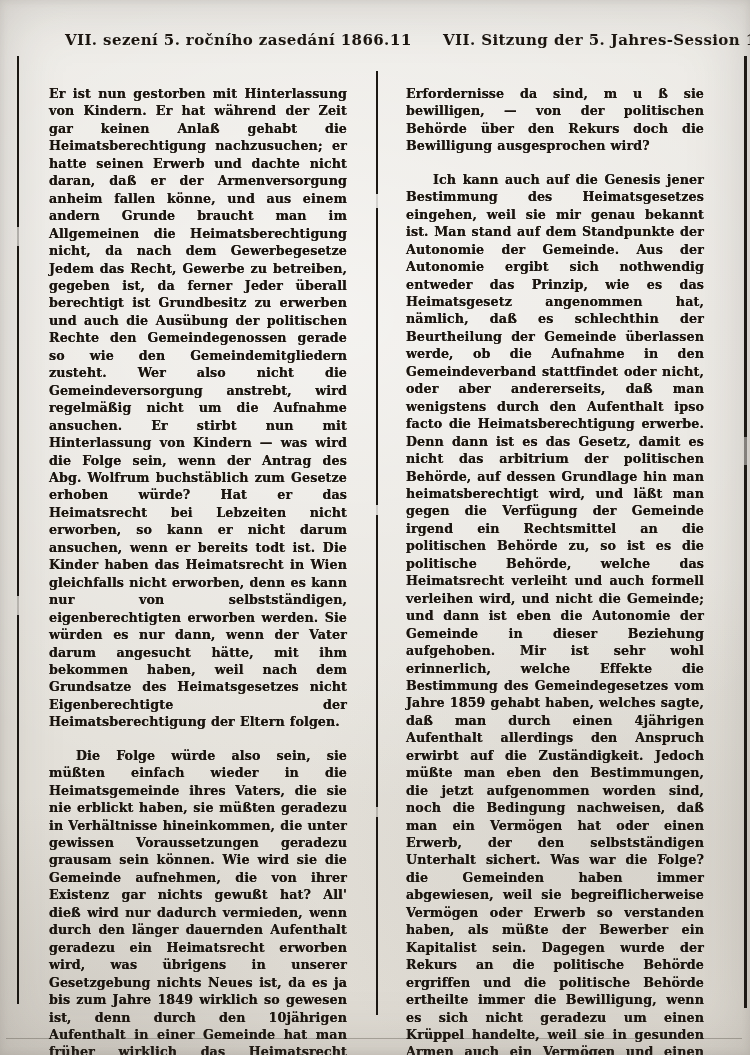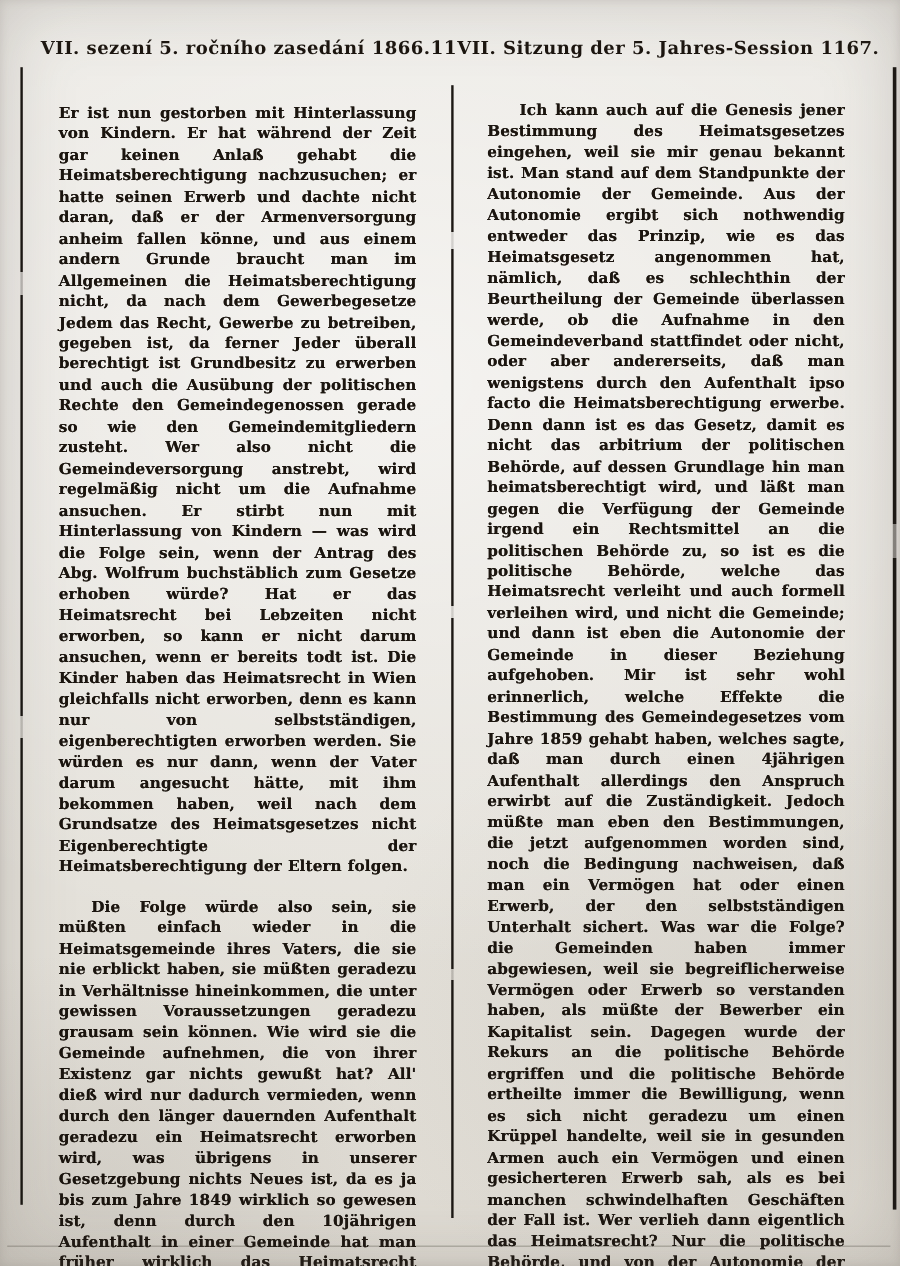--- a/index.html
+++ b/index.html
@@ -34,21 +34,21 @@
     left:6px;bottom:16px;width:736px;height:1px;
     background:rgba(90,84,76,0.4);
   }
   
   .header{
     display:flex;align-items:baseline;
     padding:30px 34px 0 34px;
     font-size:15px;font-weight:bold;letter-spacing:0.4px;
     white-space:nowrap;
   }
-  .h-side{flex:1;text-align:left;}
+  .h-side{flex:1;text-align:left;margin-left:31px;}
   .h-num{width:70px;text-align:center;font-size:15.5px;}
   
   .textbody{
     position:relative;
     display:flex;
     padding:20px 30px 0 33px;
   }
   .col{
     width:330px;
     text-align:justify;
@@ -93,17 +93,18 @@
   <div class="textbody">
     <div class="col col-left">
       <p class="cont">Er ist nun gestorben mit Hinterlassung von Kindern. Er hat während der Zeit gar keinen Anlaß gehabt die Heimatsberechtigung nachzusuchen; er hatte seinen Erwerb und dachte nicht daran, daß er der Armenversorgung anheim fallen könne, und aus einem andern Grunde braucht man im Allgemeinen die Heimatsberechtigung nicht, da nach dem Gewerbegesetze Jedem das Recht, Gewerbe zu betreiben, gegeben ist, da ferner Jeder überall berechtigt ist Grundbesitz zu erwerben und auch die Ausübung der politischen Rechte den Gemeindegenossen gerade so wie den Gemeindemitgliedern zusteht. Wer also nicht die Gemeindeversorgung anstrebt, wird regelmäßig nicht um die Aufnahme ansuchen. Er stirbt nun mit Hinterlassung von Kindern — was wird die Folge sein, wenn der Antrag des Abg. Wolfrum buchstäblich zum Gesetze erhoben würde? Hat er das Heimatsrecht bei Lebzeiten nicht erworben, so kann er nicht darum ansuchen, wenn er bereits todt ist. Die Kinder haben das Heimatsrecht in Wien gleichfalls nicht erworben, denn es kann nur von selbstständigen, eigenberechtigten erworben werden. Sie würden es nur dann, wenn der Vater darum angesucht hätte, mit ihm bekommen haben, weil nach dem Grundsatze des Heimatsgesetzes nicht Eigenberechtigte der Heimatsberechtigung der Eltern folgen.</p>
       <p class="ind">Die Folge würde also sein, sie müßten einfach wieder in die Heimatsgemeinde ihres Vaters, die sie nie erblickt haben, sie müßten geradezu in Verhältnisse hineinkommen, die unter gewissen Voraussetzungen geradezu grausam sein können. Wie wird sie die Gemeinde aufnehmen, die von ihrer Existenz gar nichts gewußt hat? All' dieß wird nur dadurch vermieden, wenn durch den länger dauernden Aufenthalt geradezu ein Heimatsrecht erworben wird, was übrigens in unserer Gesetzgebung nichts Neues ist, da es ja bis zum Jahre 1849 wirklich so gewesen ist, denn durch den 10jährigen Aufenthalt in einer Gemeinde hat man früher wirklich das Heimatsrecht erworben.</p>
       <p class="ind">Wenn Jemand verleihen m u ß, so hat er wenig davon, daß man um die Verleihung a n s u ch e n muß. Wenn aber nicht verliehen werden muß, so ist das Prinzip selbst wieder aufgehoben, daß durch einen länger dauernden Aufenthalt ein Recht auf das Heimatsrecht erworben wird, und die beantragte Änderung des Heimatsgesetzes ist rein ilusorisch. Es ist richtig, daß die Rekurse in solchen Fällen konsequent, weil es sich nicht um eine Gemeindesache handelt, nicht in das autonom höhere Organ, sondern an die Organe des Staates gehen müssen, weil es sich hier um den Schutz des Rechtes der Einzelnen der Gemeinde gegenüber handelt. Was ist das aber für eine Autonomie, wenn dann im Falle, daß die Gemeinde ihn abgewiesen hat, — was stets gegen das Gesetz war, denn wenn die</p>
     </div>
 
     <div class="divider"></div>
 
     <div class="col col-right">
+      <p class="cont">Erfordernisse da sind, m u ß sie bewilligen, — von der politischen Behörde über den Rekurs doch die Bewilligung ausgesprochen wird?</p>
       <p class="ind gap">Ich kann auch auf die Genesis jener Bestimmung des Heimatsgesetzes eingehen, weil sie mir genau bekannt ist. Man stand auf dem Standpunkte der Autonomie der Gemeinde. Aus der Autonomie ergibt sich nothwendig entweder das Prinzip, wie es das Heimatsgesetz angenommen hat, nämlich, daß es schlechthin der Beurtheilung der Gemeinde überlassen werde, ob die Aufnahme in den Gemeindeverband stattfindet oder nicht, oder aber andererseits, daß man wenigstens durch den Aufenthalt ipso facto die Heimatsberechtigung erwerbe. Denn dann ist es das Gesetz, damit es nicht das arbitrium der politischen Behörde, auf dessen Grundlage hin man heimatsberechtigt wird, und läßt man gegen die Verfügung der Gemeinde irgend ein Rechtsmittel an die politischen Behörde zu, so ist es die politische Behörde, welche das Heimatsrecht verleiht und auch formell verleihen wird, und nicht die Gemeinde; und dann ist eben die Autonomie der Gemeinde in dieser Beziehung aufgehoben. Mir ist sehr wohl erinnerlich, welche Effekte die Bestimmung des Gemeindegesetzes vom Jahre 1859 gehabt haben, welches sagte, daß man durch einen 4jährigen Aufenthalt allerdings den Anspruch erwirbt auf die Zuständigkeit. Jedoch müßte man eben den Bestimmungen, die jetzt aufgenommen worden sind, noch die Bedingung nachweisen, daß man ein Vermögen hat oder einen Erwerb, der den selbstständigen Unterhalt sichert. Was war die Folge? die Gemeinden haben immer abgewiesen, weil sie begreiflicherweise Vermögen oder Erwerb so verstanden haben, als müßte der Bewerber ein Kapitalist sein. Dagegen wurde der Rekurs an die politische Behörde ergriffen und die politische Behörde ertheilte immer die Bewilligung, wenn es sich nicht geradezu um einen Krüppel handelte, weil sie in gesunden Armen auch ein Vermögen und einen gesicherteren Erwerb sah, als es bei manchen schwindelhaften Geschäften der Fall ist. Wer verlieh dann eigentlich das Heimatsrecht? Nur die politische Behörde, und von der Autonomie der Gemeinde war somit gar keine Rede. Mir ist sehr wohl erinnerlich aus Gesprächen, die ich darüber mit in diesem Fache sehr kompetenten Männern führte, wie man diese Bestimmung für die allernützlichste hielt. Wie gesagt, sobald in der höheren Instanz die politische Behörde entscheidet, so ist es mit der Autonomie der Gemeinde bei der Heimatsrechtsverleihung vorbei. Soll dieß nicht sein, so müssen sie nur die Gesetze einräumen. Und gegenüber dem Gesetze gibt es keine Autonomie der Gemeinde; es soll Niemand weiter etwas zu beurtheilen haben, als das Faktum zu konstatiren: „Es hat sich der durch 5 oder 10 Jahre ununterbrochen in der Gemeinde aufzuhalten.“ Ist das konstatirt? Dann ist es nicht die Verleihung durch politische Behörden, sondern die Konstatirung der Thatsache,</p>
     </div>
   </div>
 
 </div>
 
 </body></html>

